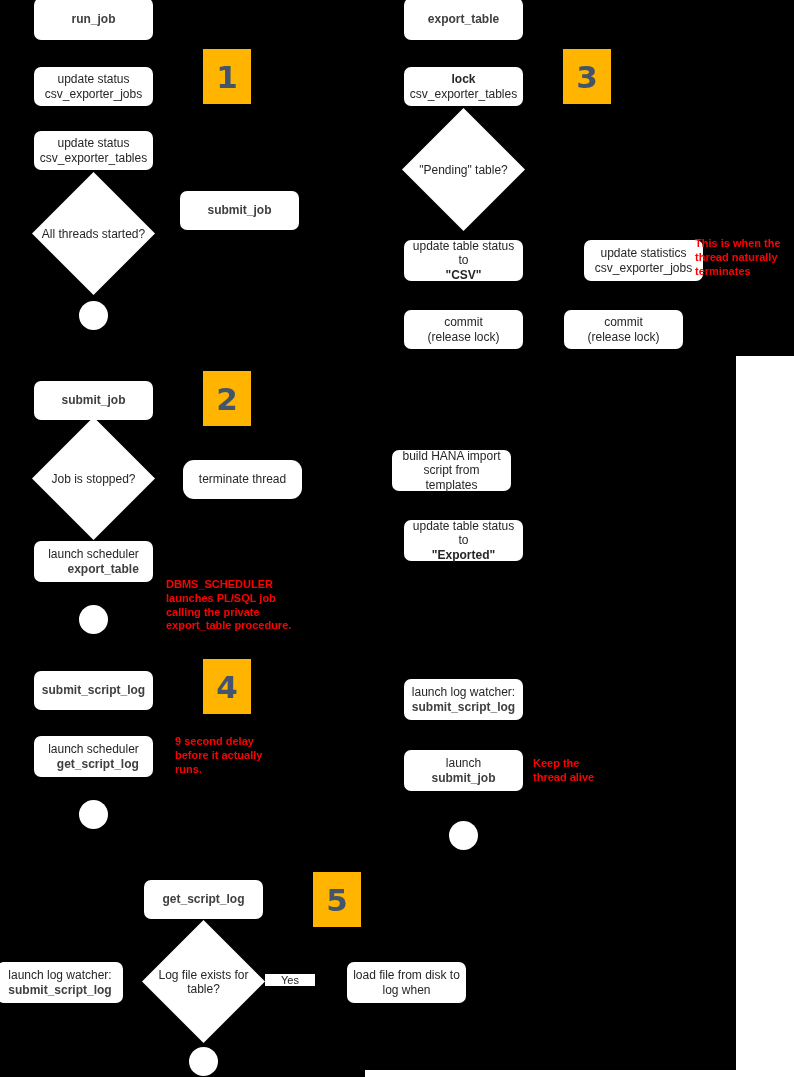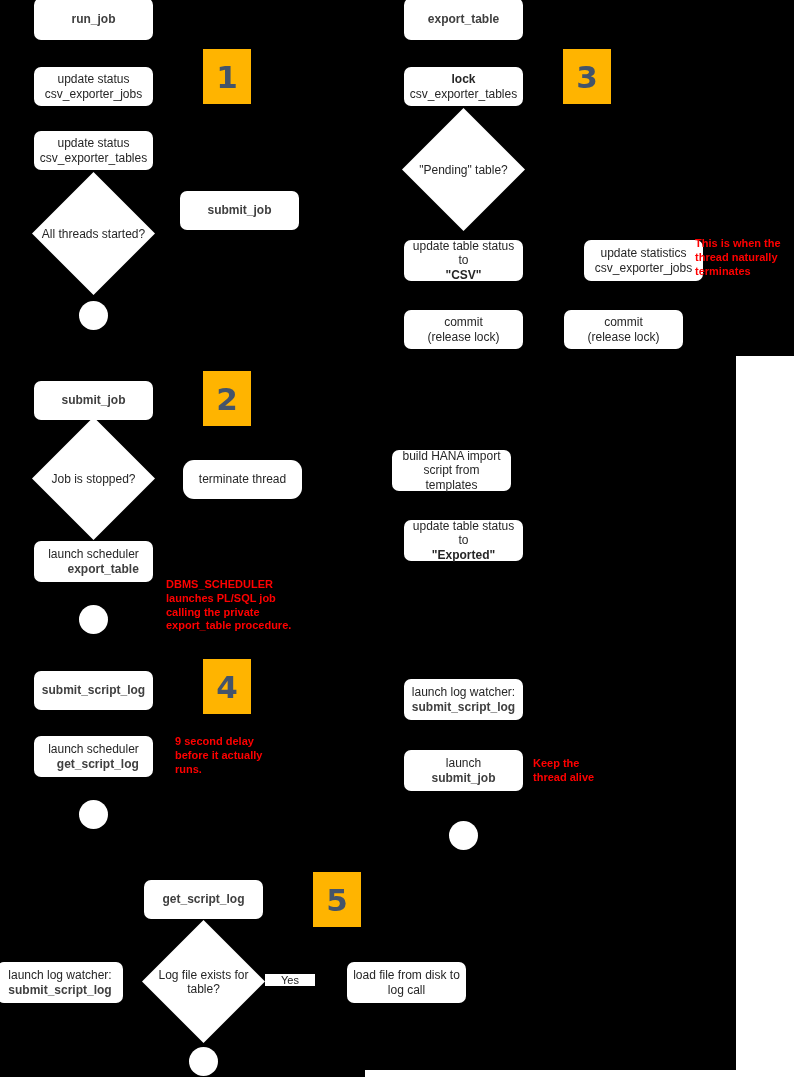--- a/index.html
+++ b/index.html
@@ -233,21 +233,21 @@
     </div>
   </div>
 
   <div class="edgelabel" style="left:265px; top:974px;">
     <span>Yes</span>
   </div>
 
   <div class="box" style="left:303px; top:962px; width:119px; height:41px;margin-left:44px;">
     <div>
       <span class="ln">load file from disk to</span>
-      <span class="ln">log call</span>
+      <span class="ln">log when</span>
     </div>
   </div>
 
   <div class="circle" style="left:189px; top:1047px; width:29px; height:29px;"></div>
 
   <div class="box" style="left:404px; top:-2px; width:119px; height:42px;">
     <span class="red">export_table</span>
   </div>
 
   <div class="marker" style="left:563px; top:49px; width:48px; height:55px;">

